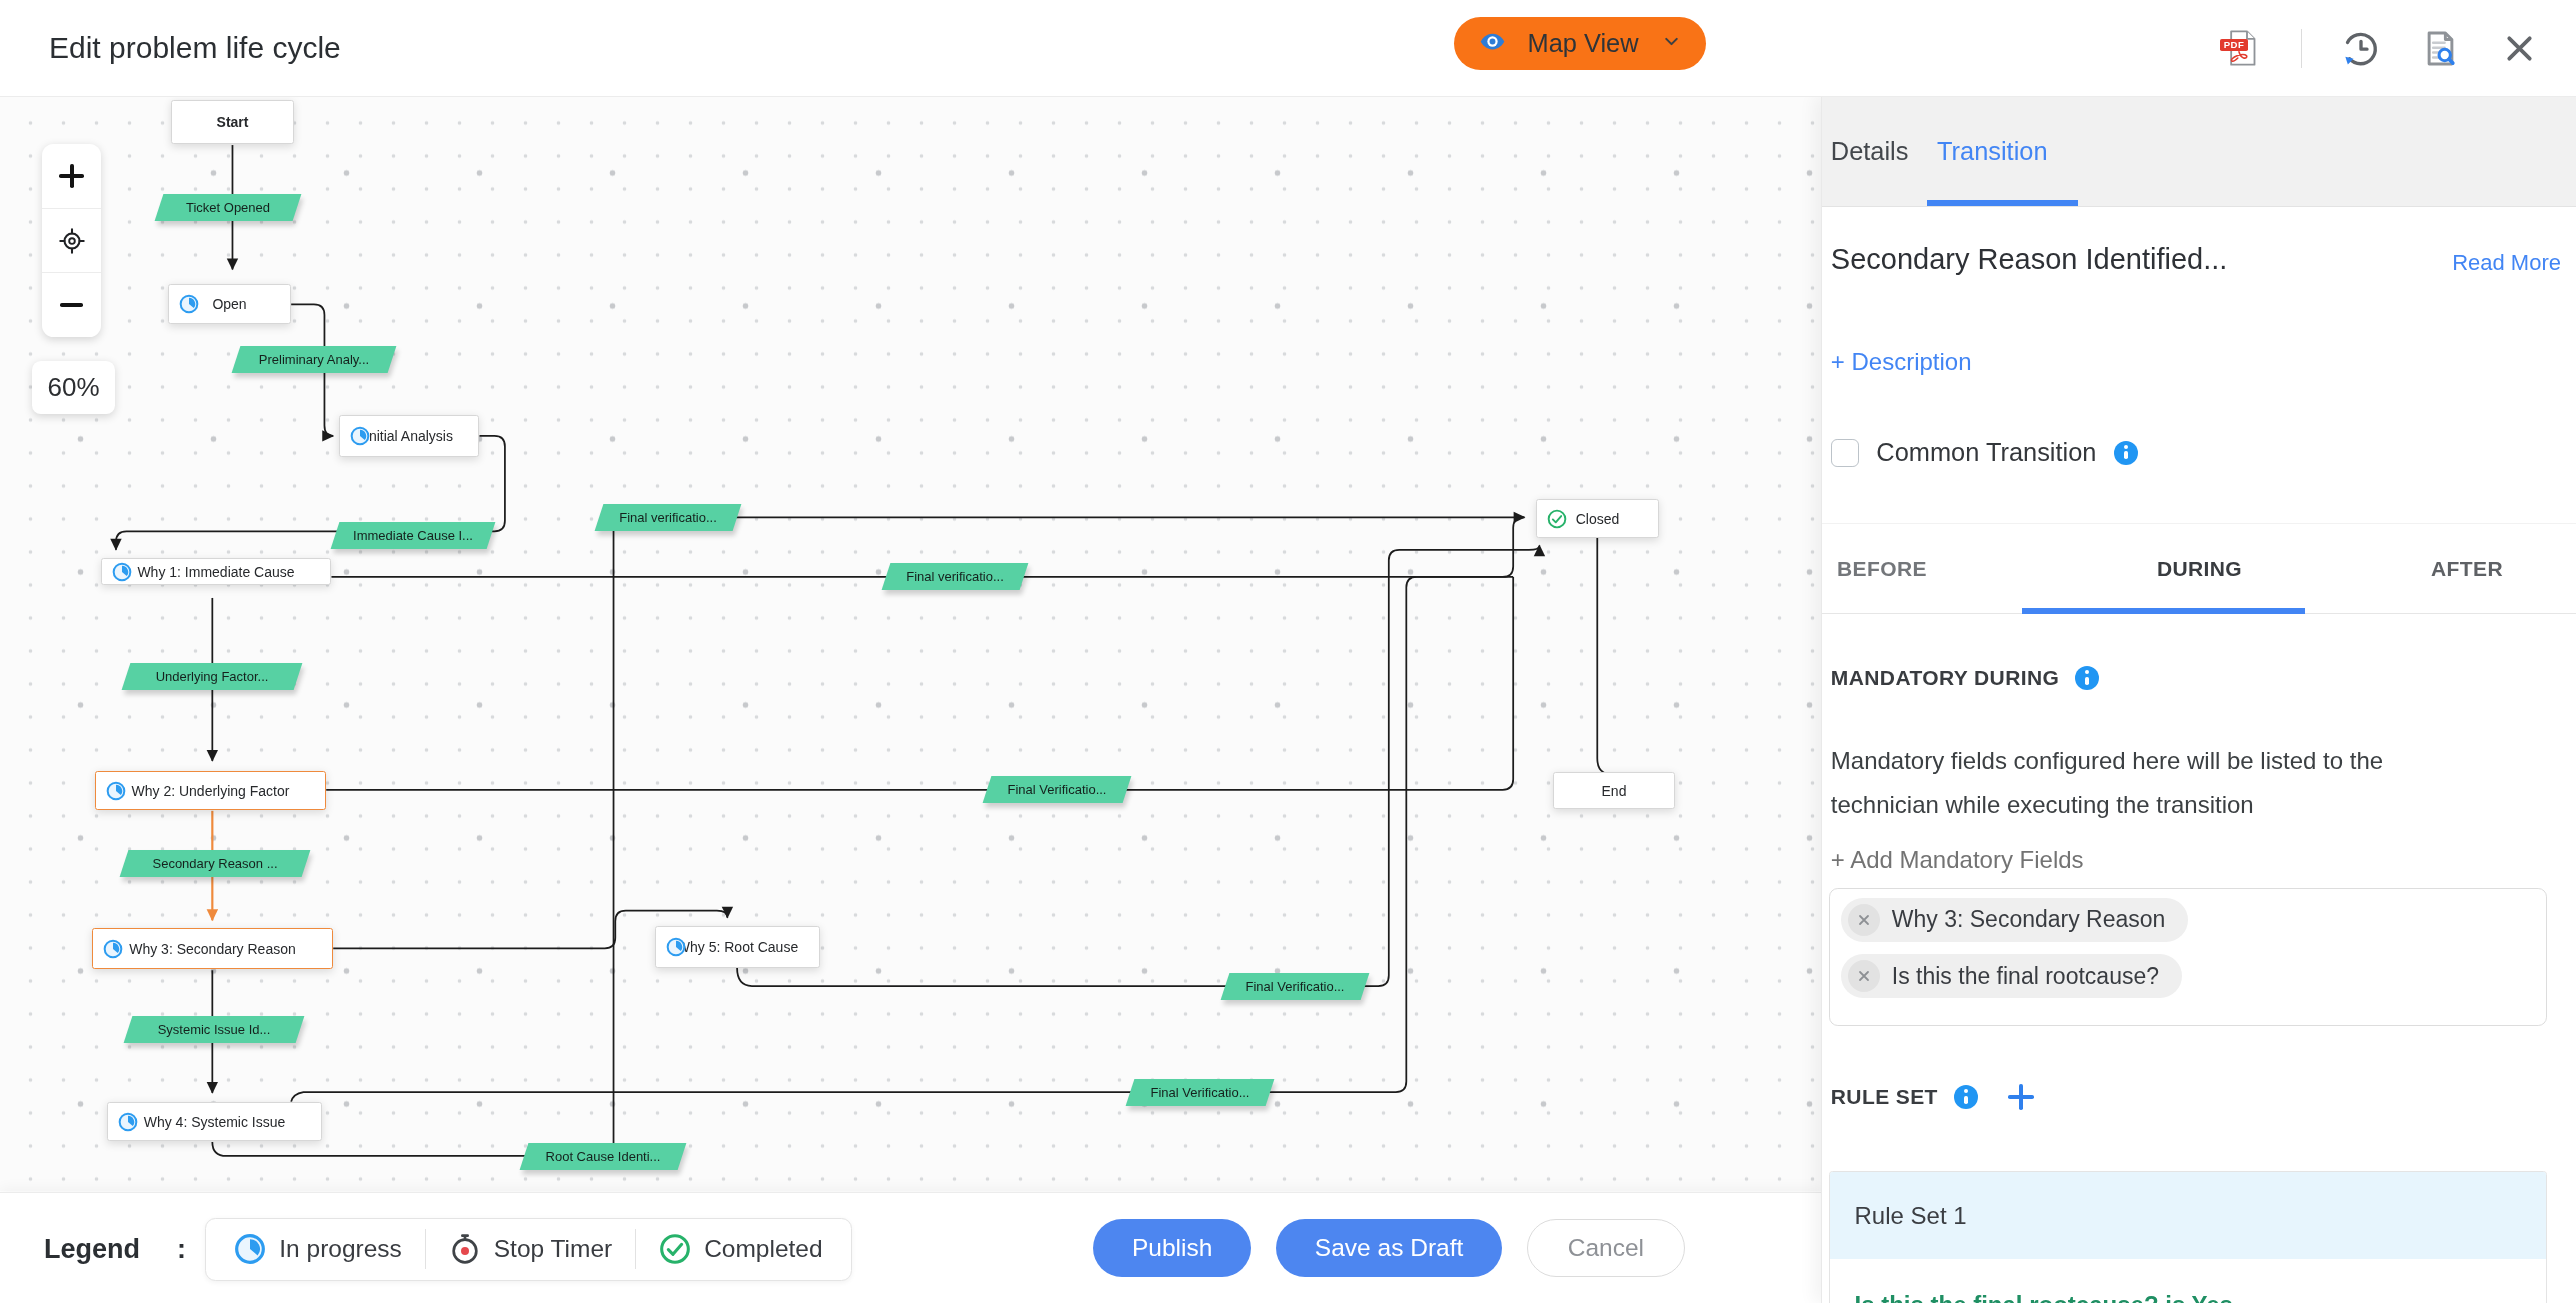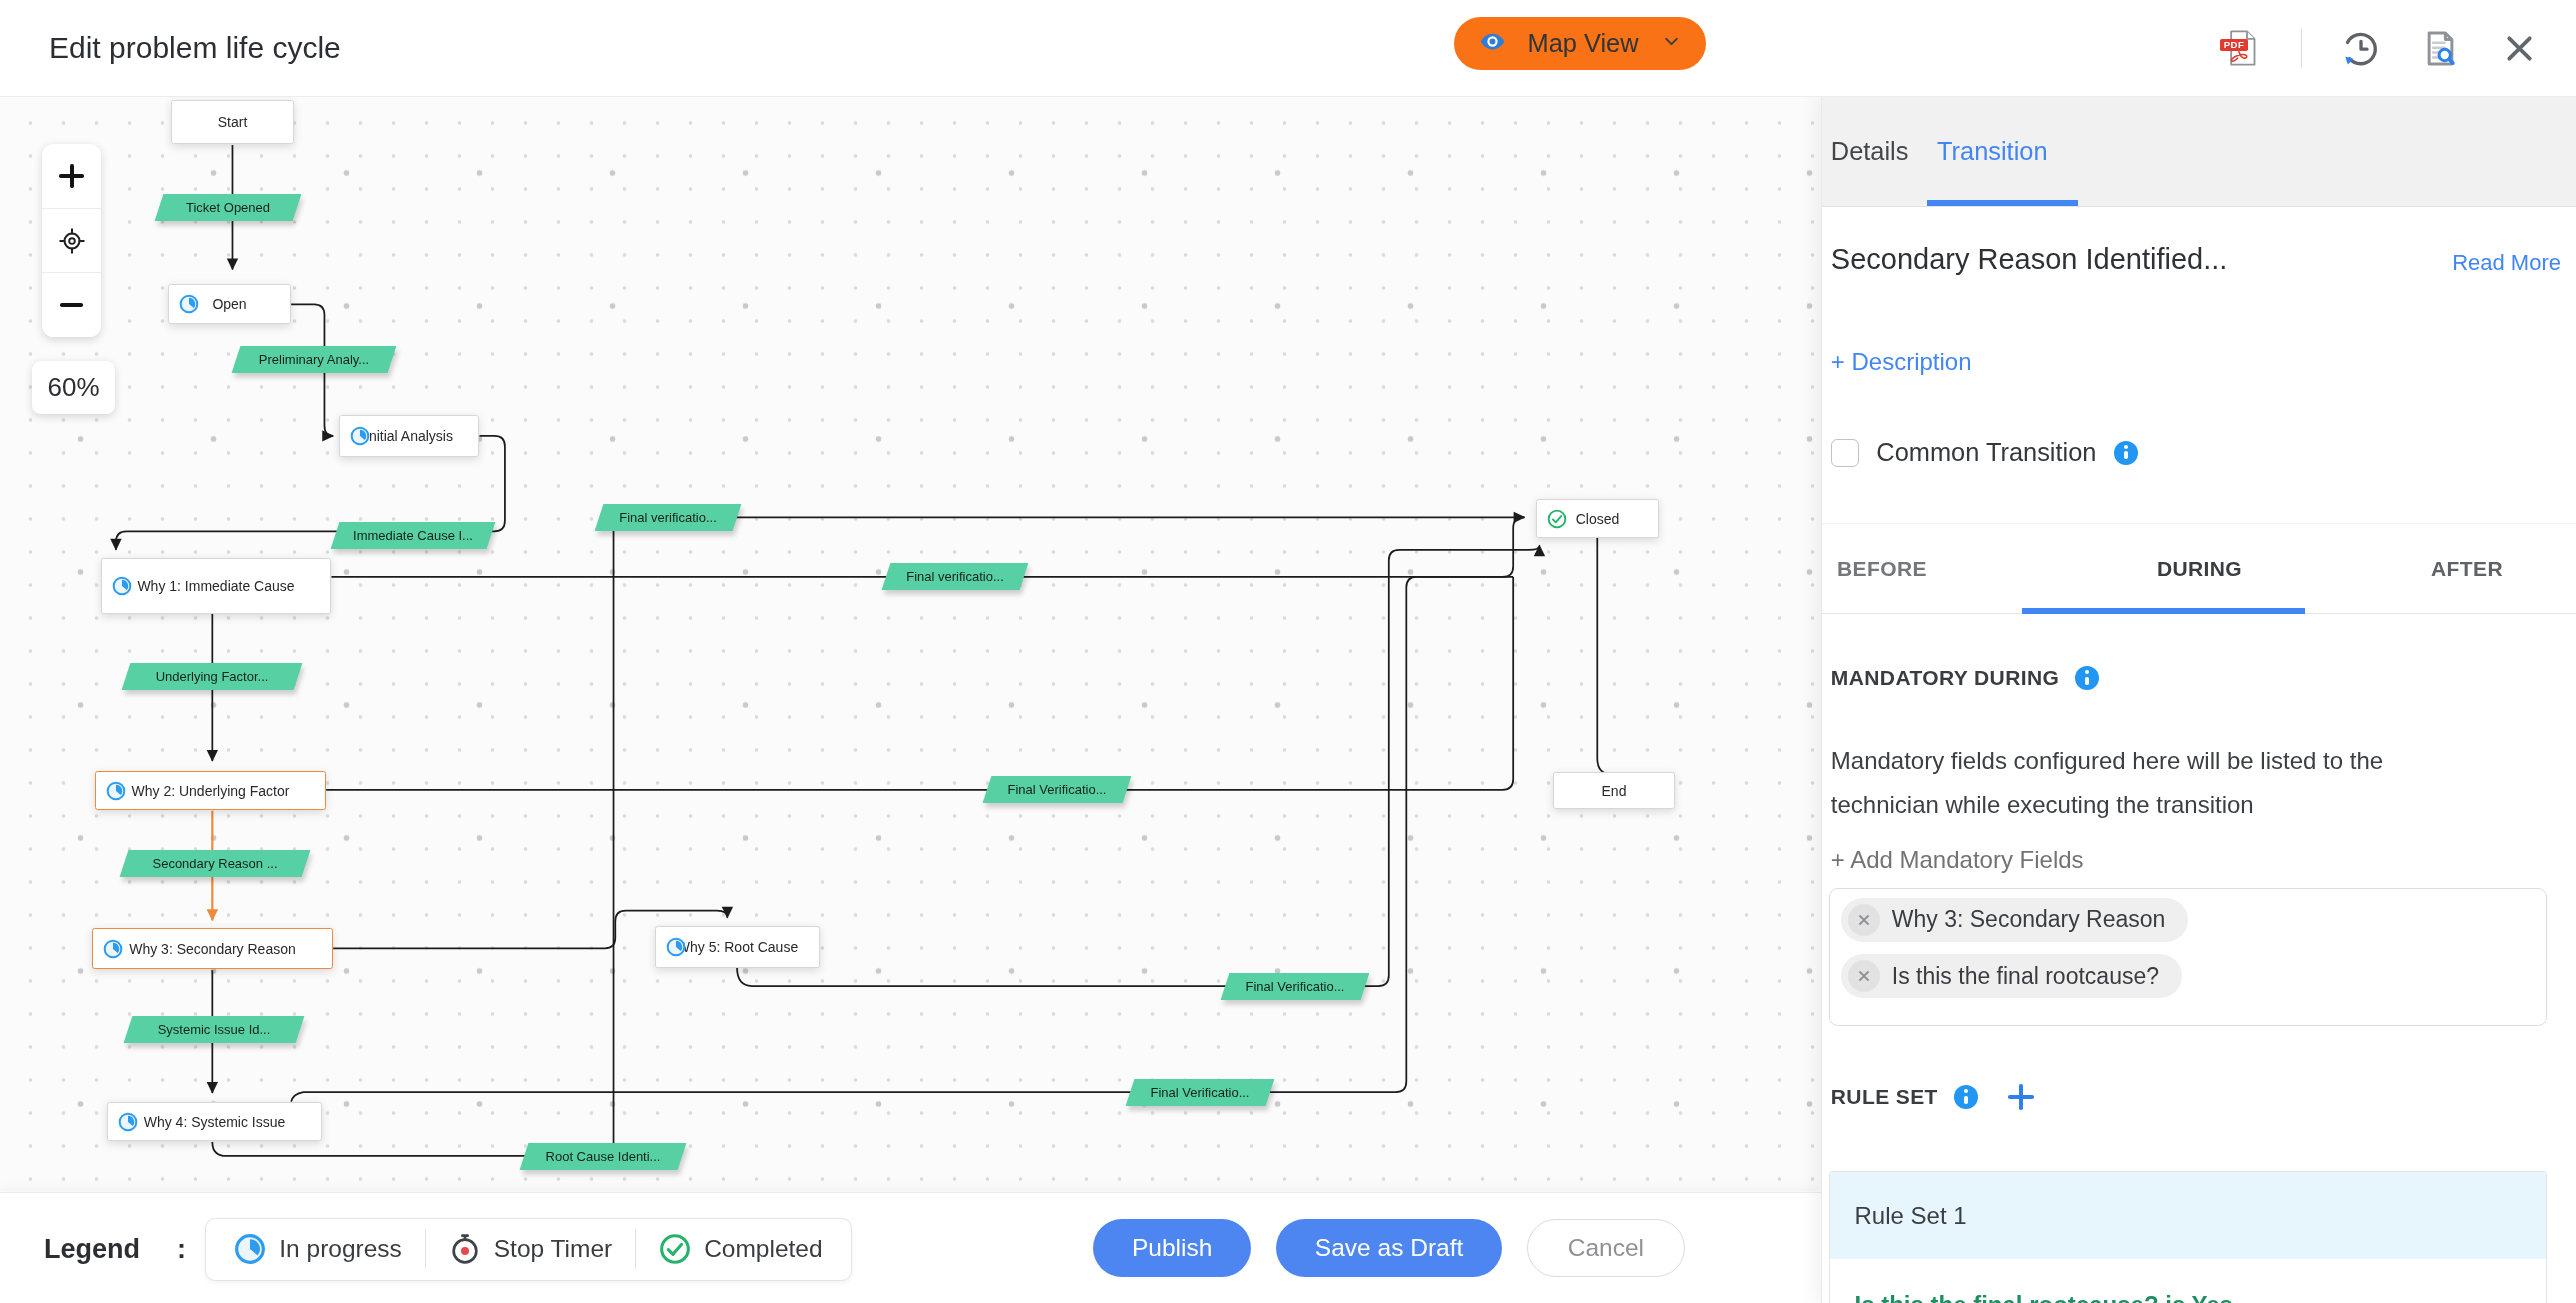--- a/index.html
+++ b/index.html
@@ -194,42 +194,42 @@
               <circle cx="16" cy="16" r="3" stroke-width="2"></circle>
               <path d="M16 3.5V8M16 24v4.5M3.5 16H8M24 16h4.5"></path>
             </g>
           </svg>
       </div>
       <div class="zc-btn">
           <span class="glyph-minus"></span>
         </div>
     </div>
     <div class="zoom-level">60%</div>
-  <div class="flow-node" style="left: 171px; top: 4.4px; width: 123px; height: 44px;">
+  <div class="flow-node" style="left: 171px; top: 4.4px; width: 123px; height: 44px; font-weight: bold;">
         <span class="node-label">Start</span>
       </div>
       <div class="flow-node" style="left: 168px; top: 188px; width: 123px; height: 40px;">
         <span class="node-icon">
           <svg width="20" height="20" viewBox="0 0 24 24">
             <circle cx="12" cy="12" r="10" fill="#eaf5fe" stroke="#2d9cf0" stroke-width="2.4"></circle>
             <path d="M12,12 L12,4.6 A7.4,7.4 0 0 1 17.7,16.8 Z" fill="#2d9cf0"></path>
           </svg>
         </span>
         <span class="node-label">Open</span>
       </div>
       <div class="flow-node" style="left: 339px; top: 319px; width: 140px; height: 42px;">
         <span class="node-icon">
           <svg width="20" height="20" viewBox="0 0 24 24">
             <circle cx="12" cy="12" r="10" fill="#eaf5fe" stroke="#2d9cf0" stroke-width="2.4"></circle>
             <path d="M12,12 L12,4.6 A7.4,7.4 0 0 1 17.7,16.8 Z" fill="#2d9cf0"></path>
           </svg>
         </span>
         <span class="node-label">Initial Analysis</span>
       </div>
-      <div class="flow-node" style="left: 101px; top: 462px; width: 230px; height: 56px;">
+      <div class="flow-node" style="left: 101px; top: 462px; width: 230px; height: 27px;">
         <span class="node-icon">
           <svg width="20" height="20" viewBox="0 0 24 24">
             <circle cx="12" cy="12" r="10" fill="#eaf5fe" stroke="#2d9cf0" stroke-width="2.4"></circle>
             <path d="M12,12 L12,4.6 A7.4,7.4 0 0 1 17.7,16.8 Z" fill="#2d9cf0"></path>
           </svg>
         </span>
         <span class="node-label">Why 1: Immediate Cause</span>
       </div>
       <div class="flow-node highlight" style="left: 95px; top: 675px; width: 231px; height: 39px;">
         <span class="node-icon">

